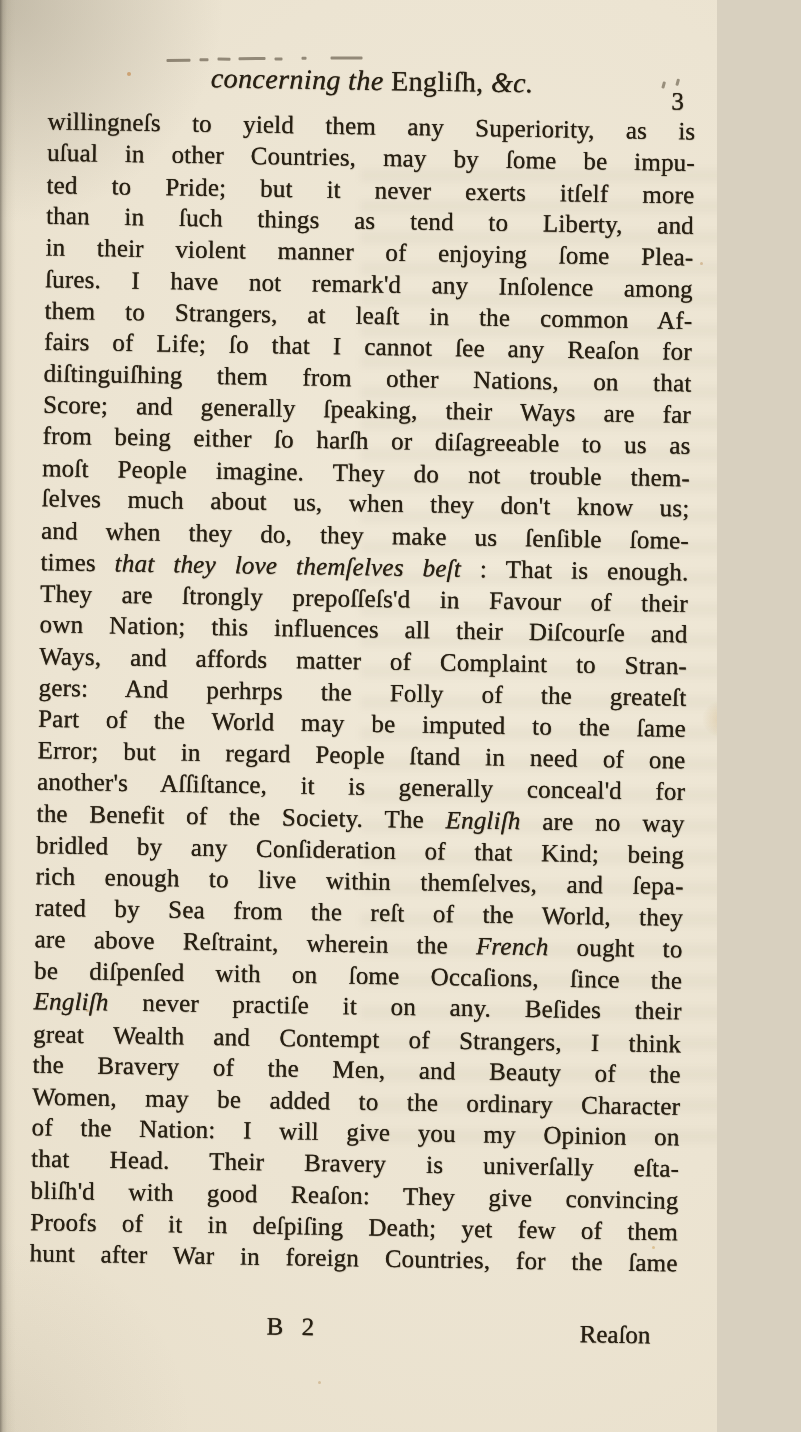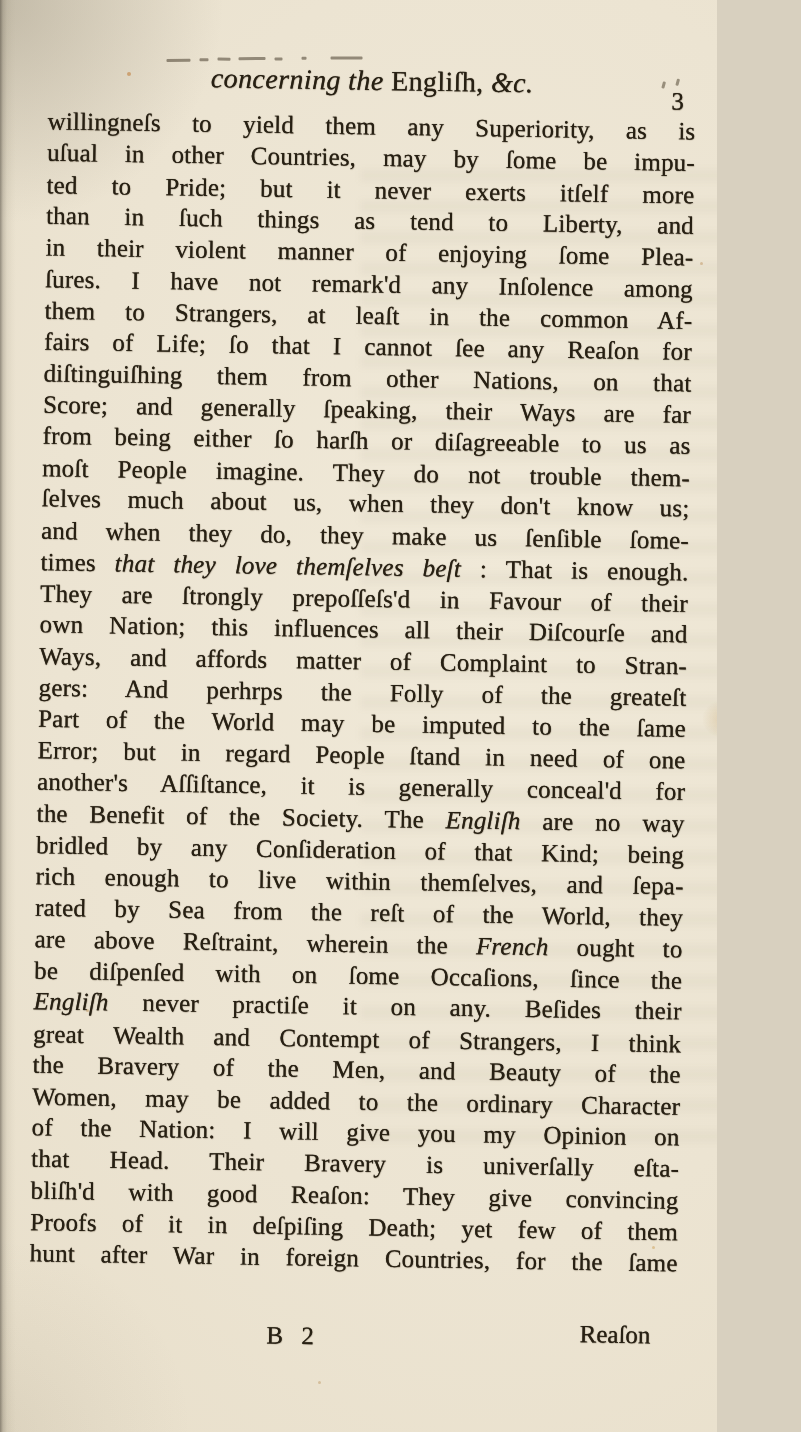--- a/index.html
+++ b/index.html
@@ -65,21 +65,21 @@
     text-align:justify;text-align-last:justify;
     height:31.45px;overflow:visible;white-space:normal;
   }
   .line:nth-child(3n){transform:translateY(.5px);}
   .line:nth-child(4n+1){transform:translateY(-.4px);}
   .line .it{font-style:italic;}
   .footer-row{
     position:absolute;left:48px;top:1302px;width:648px;height:60px;
     font-size:25px;
   }
-  .sig{position:absolute;left:238px;top:16px;letter-spacing:6px;}
+  .sig{position:absolute;left:238px;top:7px;letter-spacing:6px;}
   .catchword{position:absolute;right:26px;top:10px;}
   
   .dash{position:absolute;background:rgba(72,62,46,.55);height:2.5px;border-radius:1px;}
   .tick{position:absolute;background:rgba(84,72,52,.55);width:3px;height:7px;border-radius:1px;transform:rotate(14deg);}
 </style>
 </head>
 <body>
 
 <div class="photo">
   <div class="ghost"></div>

